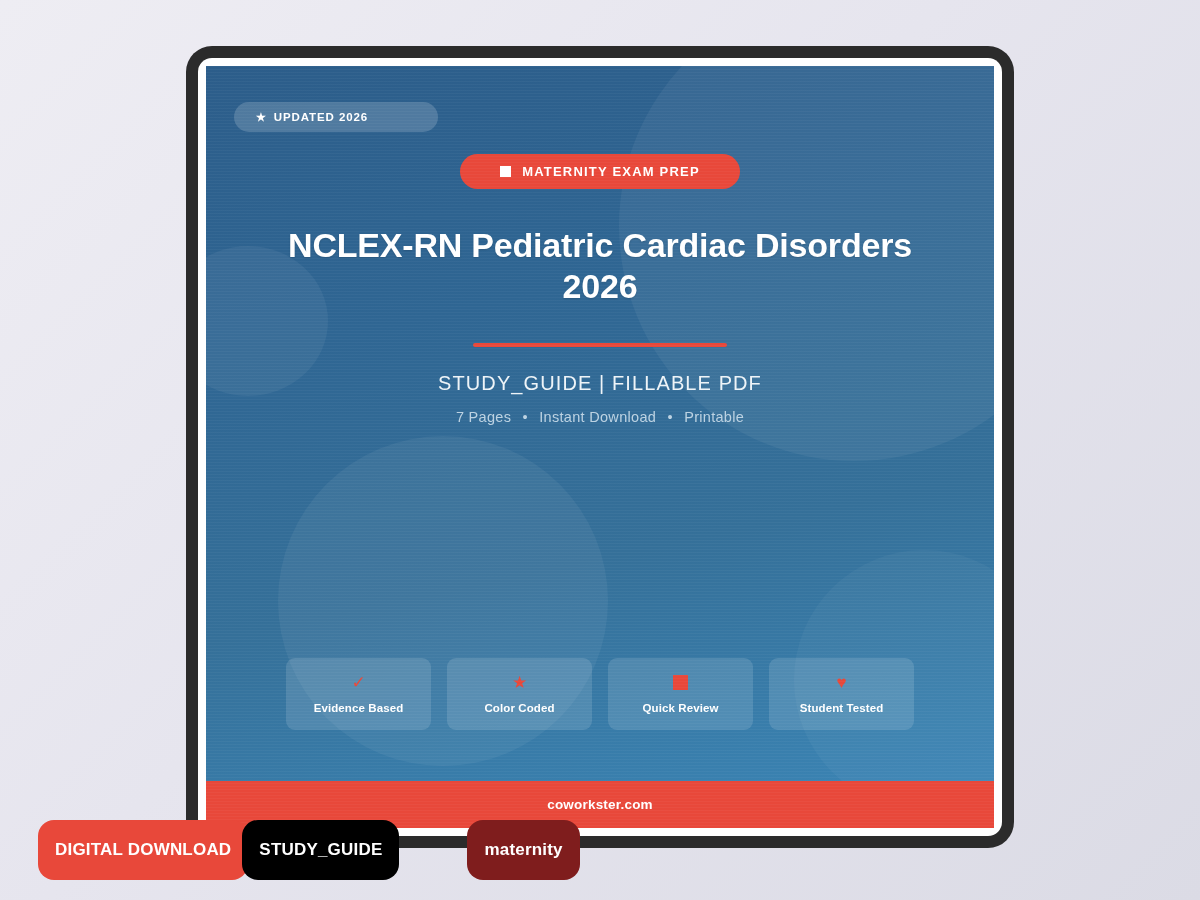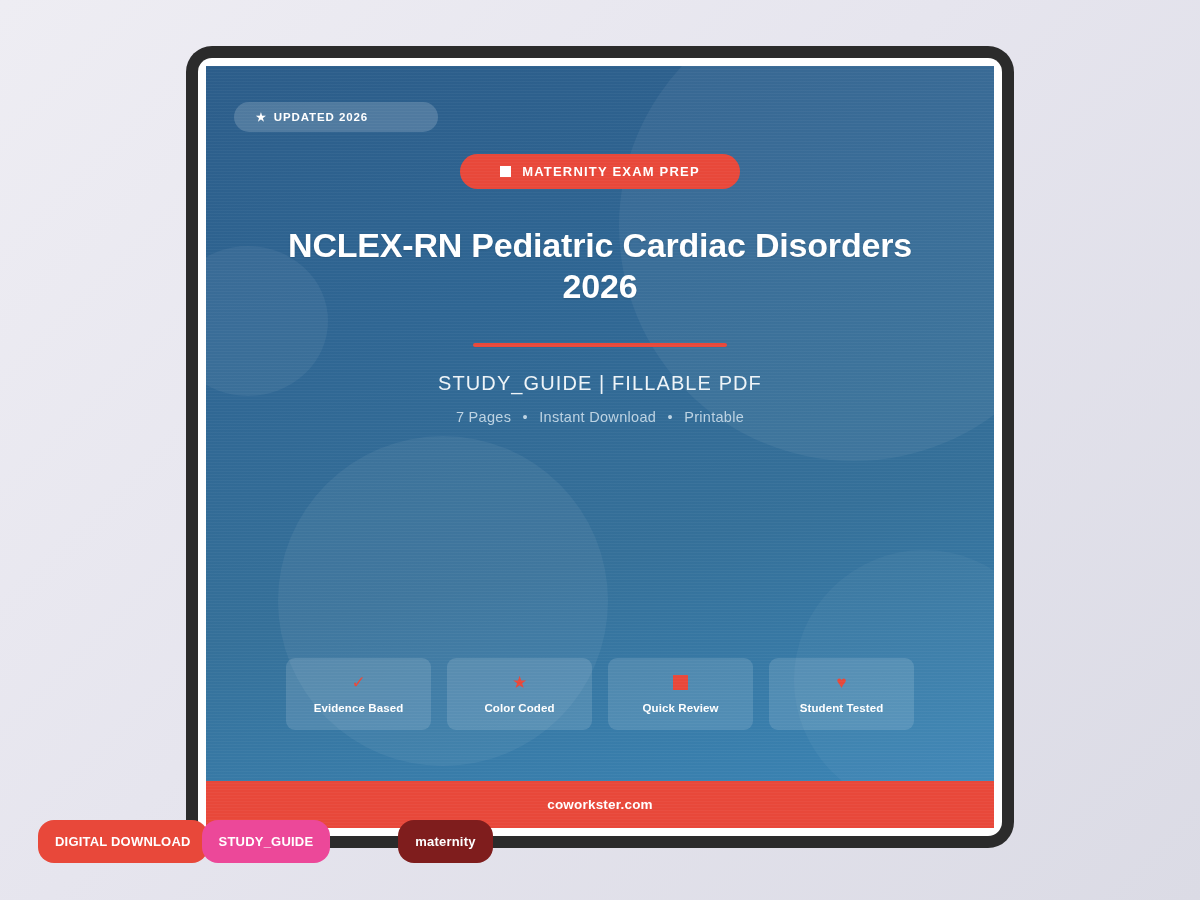--- a/index.html
+++ b/index.html
@@ -222,29 +222,29 @@
   .tag-strip {
     position: absolute;
     left: 38px;
     top: 820px;
     display: flex;
     align-items: center;
     z-index: 10;
   }
   .tag {
     border-radius: 16px;
-    padding: 14px 17px;
-    font-size: 13px;
+    padding: 20px 17px;
+    font-size: 17px;
     font-weight: bold;
     color: #ffffff;
     letter-spacing: 0.2px;
     white-space: nowrap;
   }
   .tag-download { background: #e8483a; }
-  .tag-type { background: #ec4899; margin-left: -6px; }
+  .tag-type { background: #000000; margin-left: -6px; }
   .tag-topic { background: #7f1d1d; margin-left: 68px; }
 </style>
 </head>
 <body>
 
 <div class="device-frame">
   <div class="device-screen">
     <div class="poster">
 
       <div class="blob blob-tr"></div>

